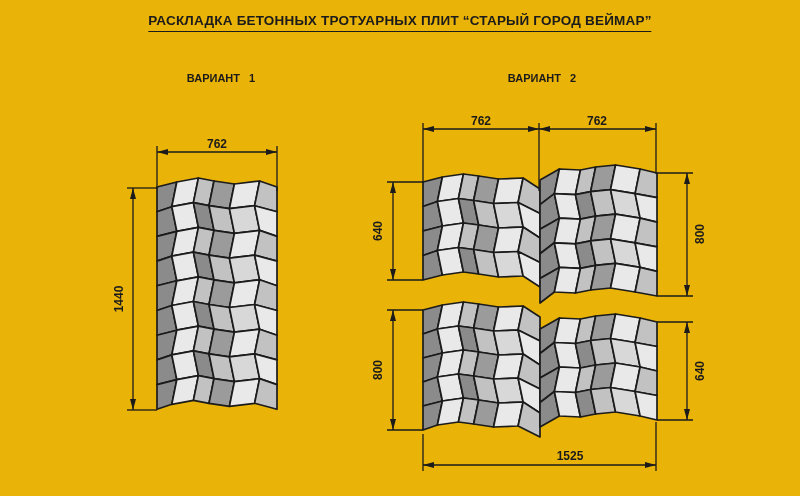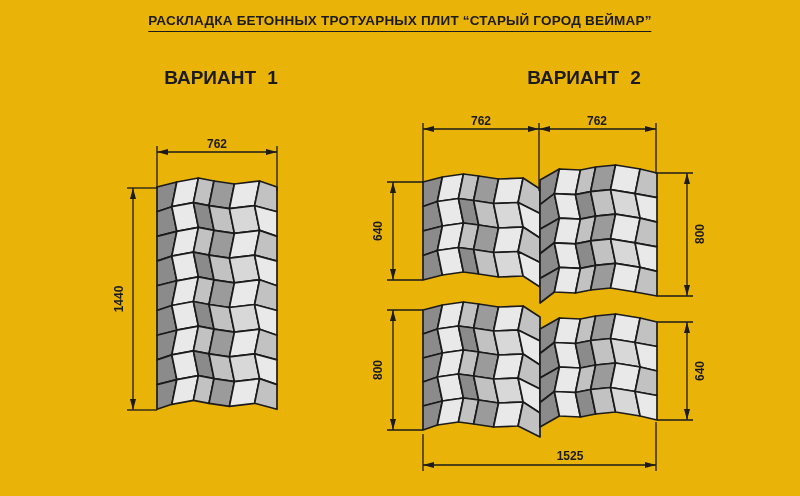--- a/index.html
+++ b/index.html
@@ -2,21 +2,21 @@
 <html><head>
 <meta charset="utf-8">
 <style>
   html,body{margin:0;padding:0;background:#fff;}
   #page{position:relative;width:800px;height:496px;background:#eab308;overflow:hidden;
         font-family:"Liberation Sans",sans-serif;}
   #diagram{position:absolute;left:0;top:0;}
   .title{position:absolute;left:50%;top:13px;transform:translateX(-50%);
          font-size:13.5px;font-weight:bold;color:#1b1b1b;white-space:nowrap;
          letter-spacing:.2px;border-bottom:1.6px solid #1b1b1b;padding-bottom:3px;}
-  .variant-label{position:absolute;font-size:19px;font-weight:bold;color:#1b1b1b;
+  .variant-label{position:absolute;font-size:11px;font-weight:bold;color:#1b1b1b;
          white-space:nowrap;word-spacing:6px;transform:translate(-50%,-50%);}
   .dim{position:absolute;font-size:12px;font-weight:bold;color:#1b1b1b;
        white-space:nowrap;transform:translate(-50%,-50%);}
   .dim.rot{transform:translate(-50%,-50%) rotate(-90deg);}
 </style>
 </head>
 <body>
 
 <div id="page">
 
@@ -237,21 +237,21 @@
         <line x1="656" y1="422" x2="656" y2="471"></line>
         <line x1="423" y1="465" x2="656" y2="465"></line>
         <polygon points="423,465 434,462 434,468" fill="#1b1b1b" stroke="none"></polygon>
         <polygon points="656,465 645,462 645,468" fill="#1b1b1b" stroke="none"></polygon>
       </g>
     </svg>
 
   <div class="title">РАСКЛАДКА БЕТОННЫХ ТРОТУАРНЫХ ПЛИТ “СТАРЫЙ ГОРОД ВЕЙМАР”</div>
 
   <div class="variant-label" style="left:221px;top:78px;">ВАРИАНТ 1</div>
-  <div class="variant-label" style="left:542px;top:78px;margin-left:42px;">ВАРИАНТ 2</div>
+  <div class="variant-label" style="left:542px;top:78px;">ВАРИАНТ 2</div>
 
   <div class="dim" style="left:217px;top:144px;">762</div>
   <div class="dim rot" style="left:119px;top:299px;">1440</div>
 
   <div class="dim" style="left:481px;top:121px;">762</div>
   <div class="dim" style="left:597px;top:121px;">762</div>
   <div class="dim rot" style="left:378px;top:231px;">640</div>
   <div class="dim rot" style="left:700px;top:234px;">800</div>
   <div class="dim rot" style="left:378px;top:370px;">800</div>
   <div class="dim rot" style="left:700px;top:371px;">640</div>

